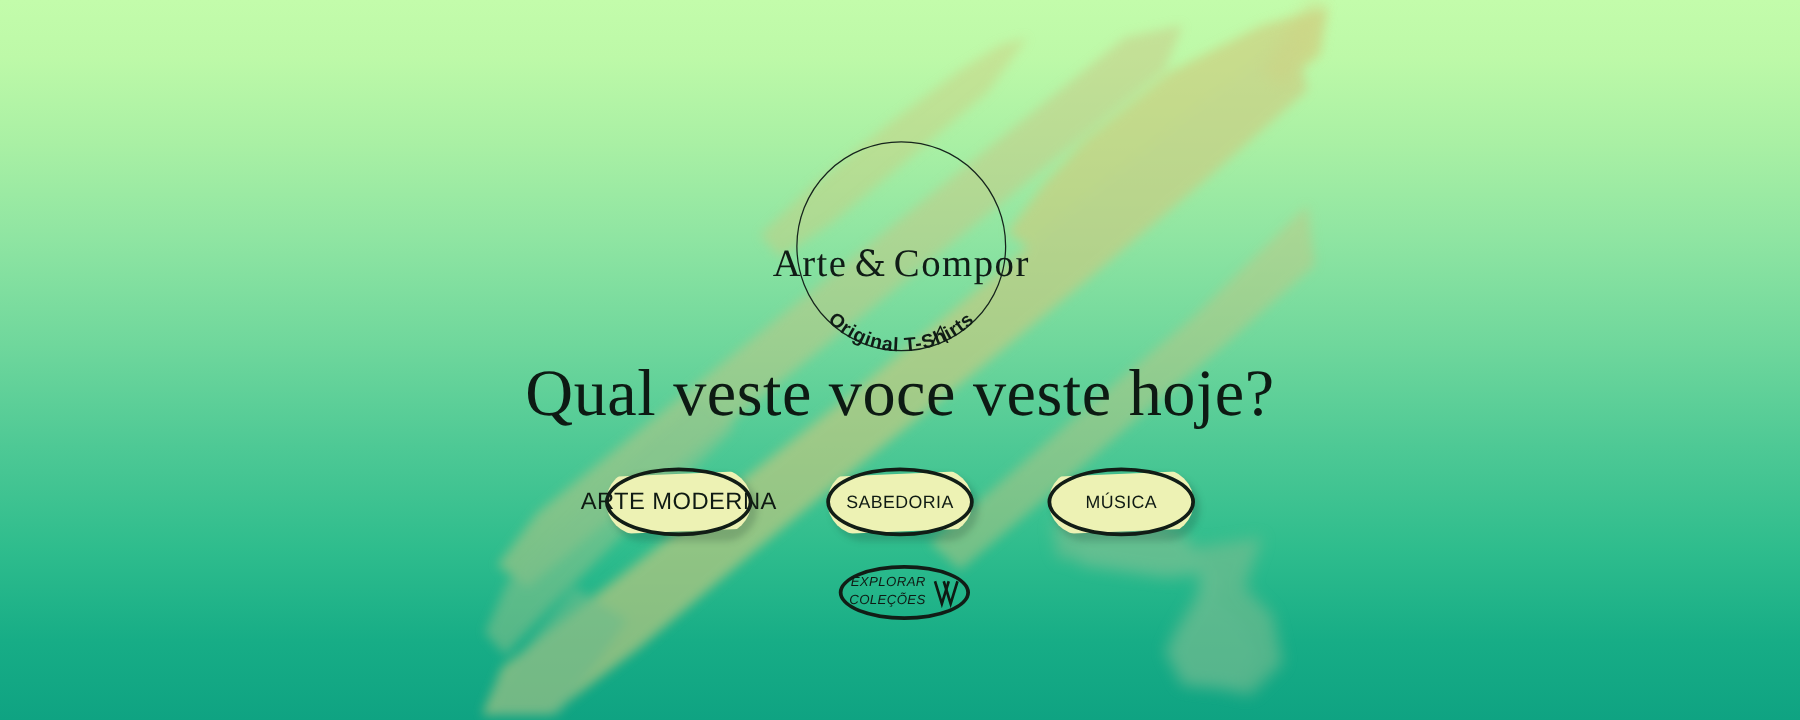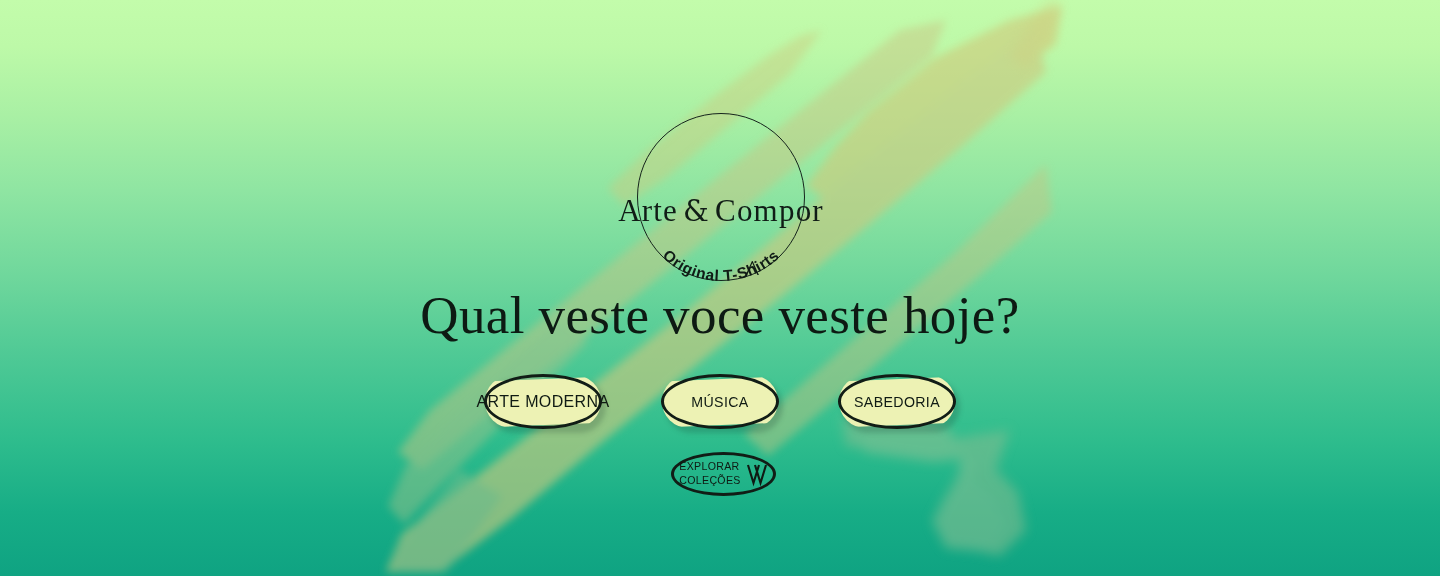--- a/index.html
+++ b/index.html
@@ -148,21 +148,21 @@
   .pill-label {
     position:relative;
     z-index:3;
     font-family:"Liberation Sans", sans-serif;
     font-size:14.2px;
     font-weight:400;
     letter-spacing:0.35px;
     color:#0f1a13;
     white-space:nowrap;
   }
-  .pill.wide .pill-label { font-size:16px; }
+  .pill.wide .pill-label { font-size:19px; }
 
   
   #explore-cta {
     position:absolute;
     left:671px; top:452px;
     width:105px; height:44px;
     display:flex;
     align-items:center;
     justify-content:center;
     gap:5px;
@@ -175,22 +175,23 @@
     background:transparent;
   }
   #explore-text {
     position:relative; z-index:2;
     font-family:"Liberation Sans", sans-serif;
     font-size:10.6px;
     font-weight:400;
     letter-spacing:0.3px;
     color:#0f1a13;
     line-height:1.28;
-    text-align:left;
+    text-align:right;
     white-space:nowrap;
+    font-style:italic;
   }
   #explore-chevrons {
     position:relative; z-index:2;
     width:22px; height:26px;
   }
 </style>
 </head>
 <body>
 
 <div id="hero">
@@ -273,28 +274,28 @@
       <div class="pill-fill"></div>
       <div class="pill-outline"></div>
       <span class="pill-label">ARTE MODERNA</span>
     </div>
 
 
     <div class="pill">
       <div class="pill-shadow"></div>
       <div class="pill-fill"></div>
       <div class="pill-outline"></div>
-      <span class="pill-label">MÚSICA</span>
+      <span class="pill-label">SABEDORIA</span>
     </div>
 
     <div class="pill">
       <div class="pill-shadow"></div>
       <div class="pill-fill"></div>
       <div class="pill-outline"></div>
-      <span class="pill-label">SABEDORIA</span>
+      <span class="pill-label">MÚSICA</span>
     </div>
 
   </div>
 
   <div id="explore-cta">
     <div id="explore-outline"></div>
     <div id="explore-text">
       <div>EXPLORAR</div>
       <div>COLEÇÕES</div>
     </div>

